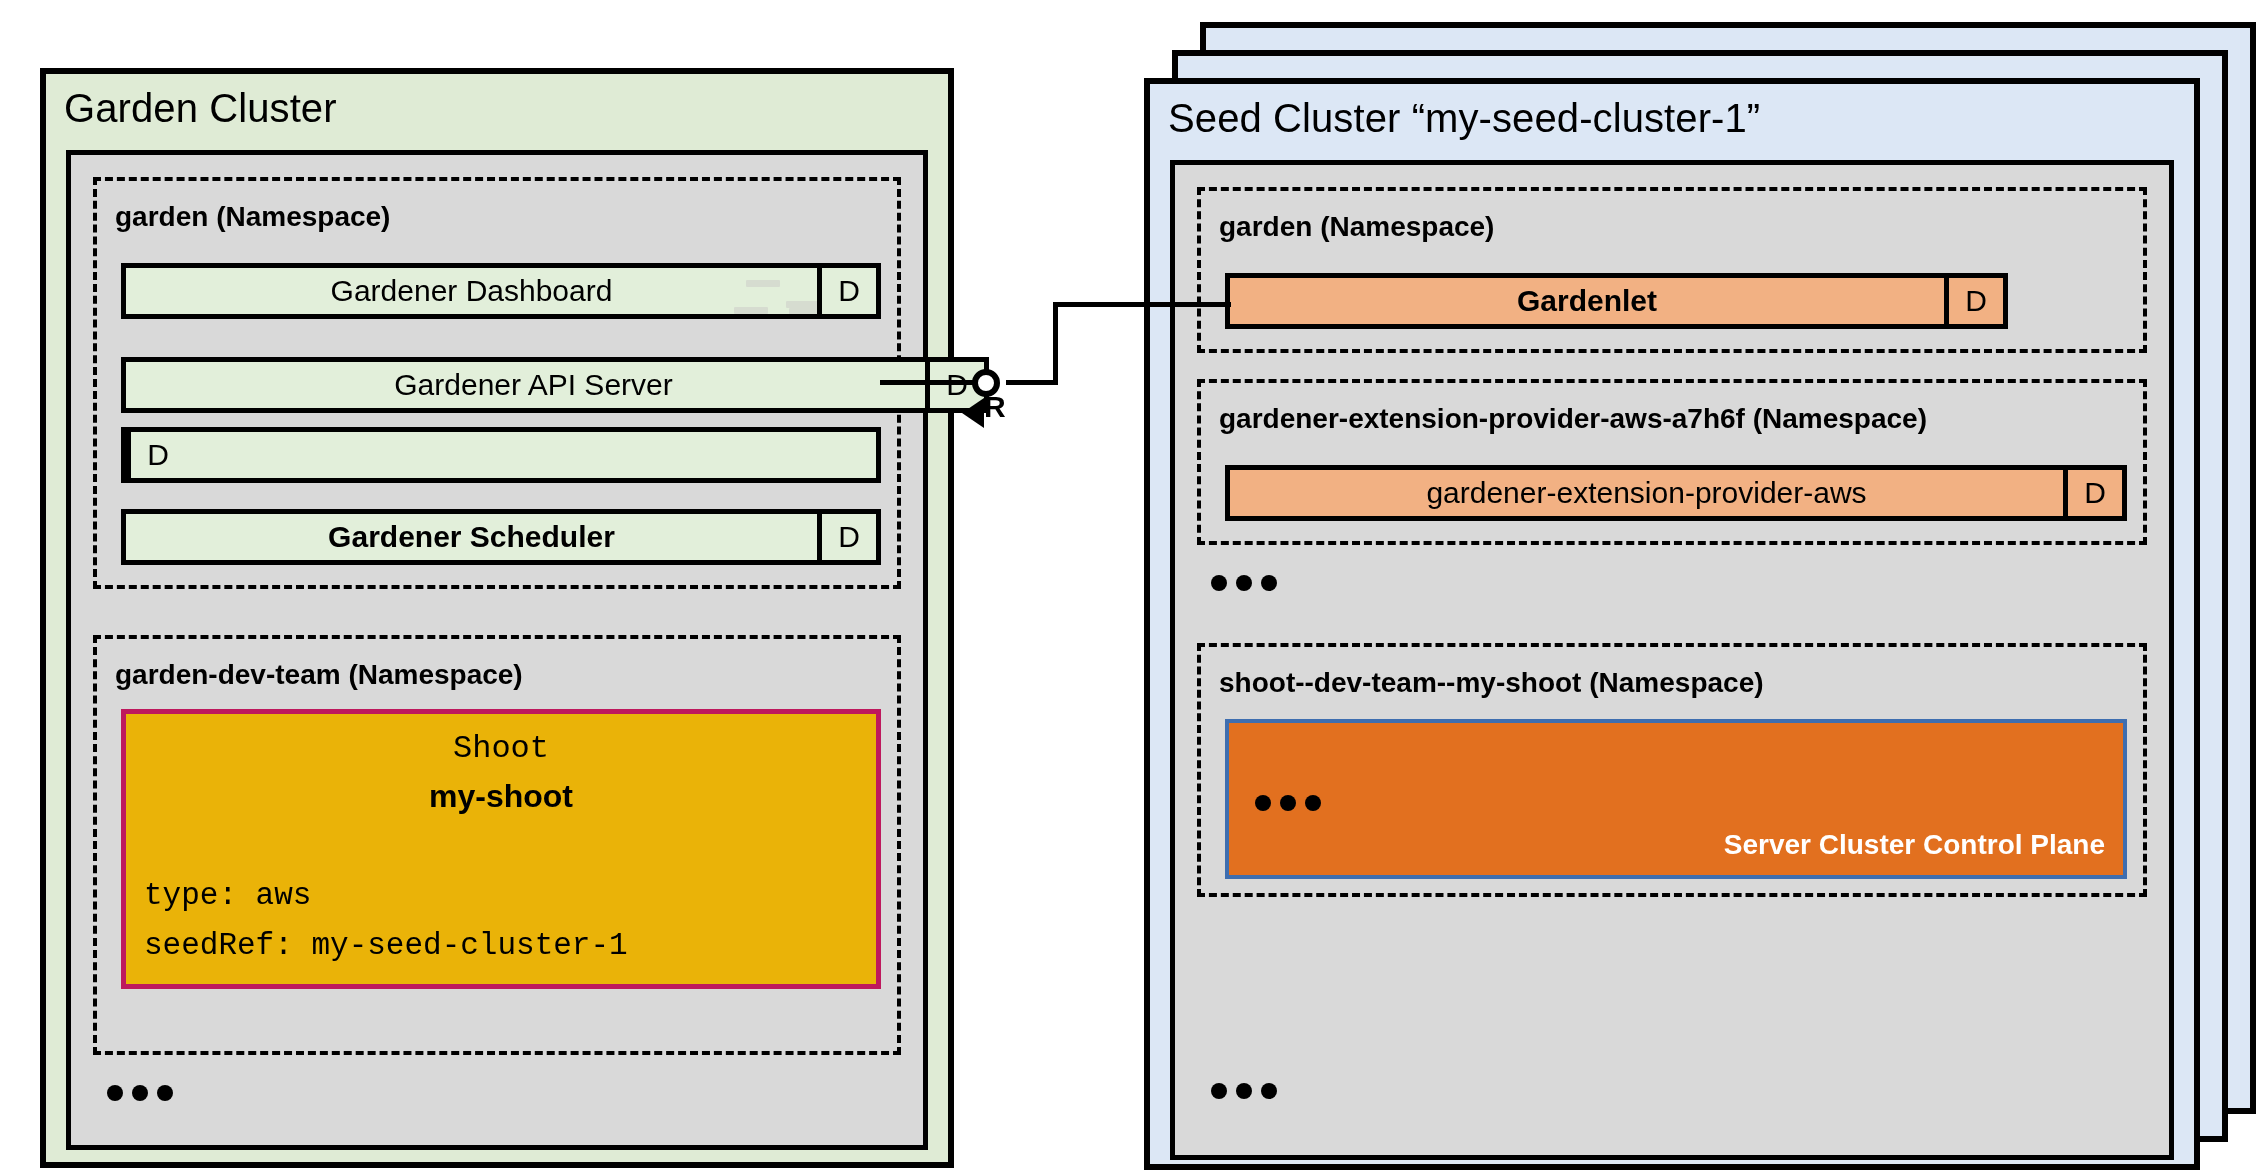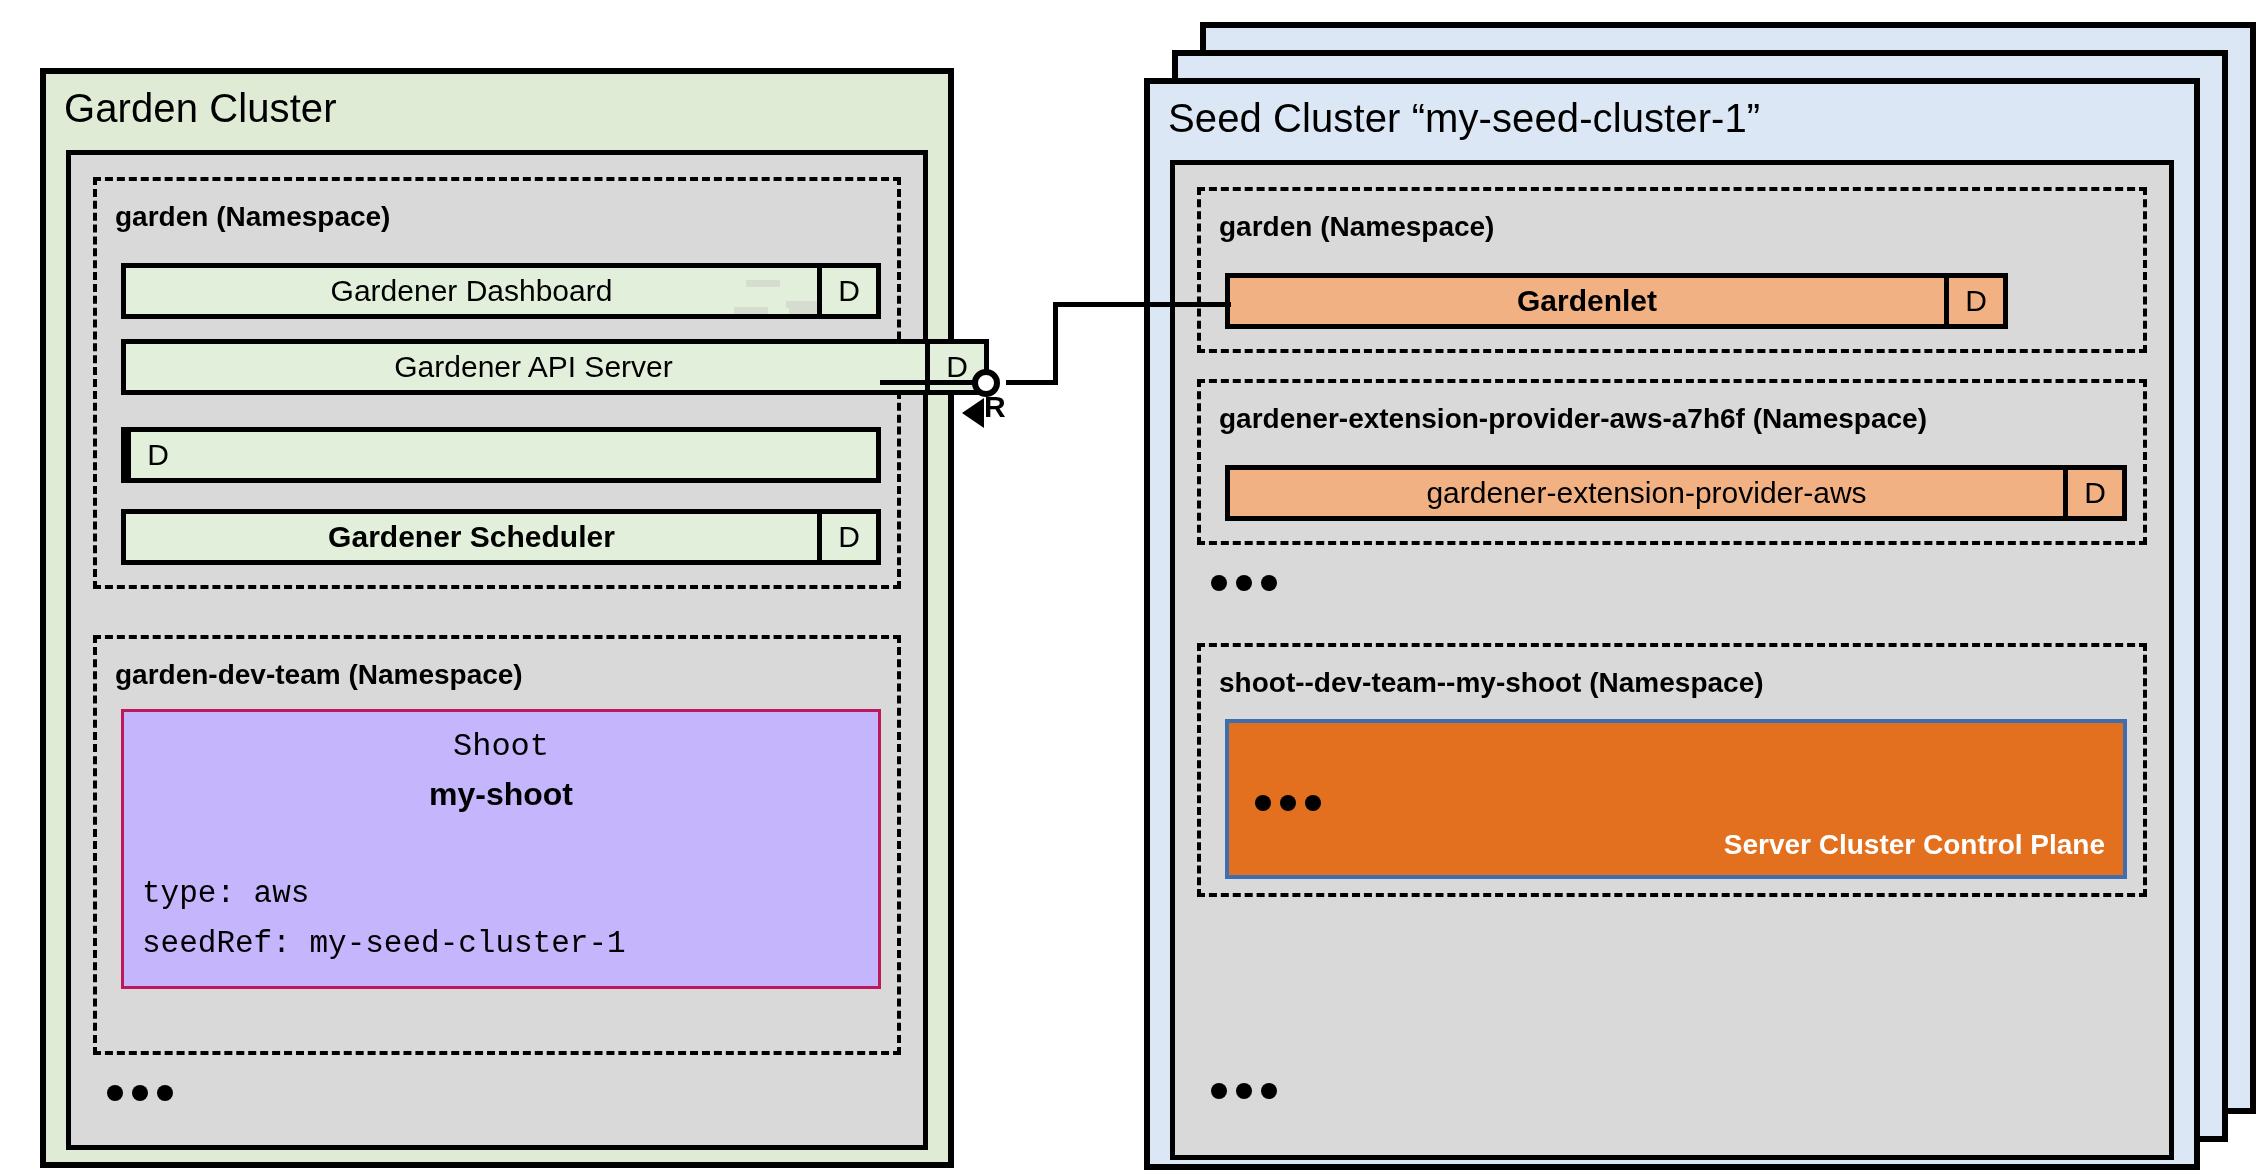--- a/index.html
+++ b/index.html
@@ -90,22 +90,22 @@
   .wm {
     position: absolute;
     background: #D4D8CE;
     opacity: .85;
     height: 7px;
     border-radius: 1px;
   }
 
   
   .shoot-card {
-    border: 3px solid #be185d;
-    background: #c4b5fd;
+    border: 5px solid #be185d;
+    background: #eab308;
     position: relative;
   }
   .shoot-kind {
     position: absolute;
     left: 0; right: 0;
     text-align: center;
     font-family: "Liberation Mono", monospace;
     font-size: 32px;
     color: #000;
   }
@@ -194,21 +194,21 @@
           <div class="label">
             <span>Gardener Dashboard</span>
             <span class="wm" style="width:34px; left:620px; top:12px;"></span>
             <span class="wm" style="width:34px; left:660px; top:33px;"></span>
             <span class="wm" style="width:34px; left:608px; top:39px;"></span>
             <span class="wm" style="width:30px; left:663px; top:40px;"></span>
           </div>
           <div class="badge">D</div>
         </div>
 
-        <div class="abs component" style="left:24px; top:158px; width:868px;padding-left:16px;">
+        <div class="abs component" style="left:24px; top:176px; width:868px;padding-left:16px;">
           <div class="label">Gardener API Server</div>
           <div class="badge">D</div>
         </div>
 
         <div class="abs component" style="left:24px; top:246px; width:760px;">
           <div class="badge">D</div>
         </div>
 
         <div class="abs component" style="left:24px; top:328px; width:760px;">
           <div class="label bold">Gardener Scheduler</div>

